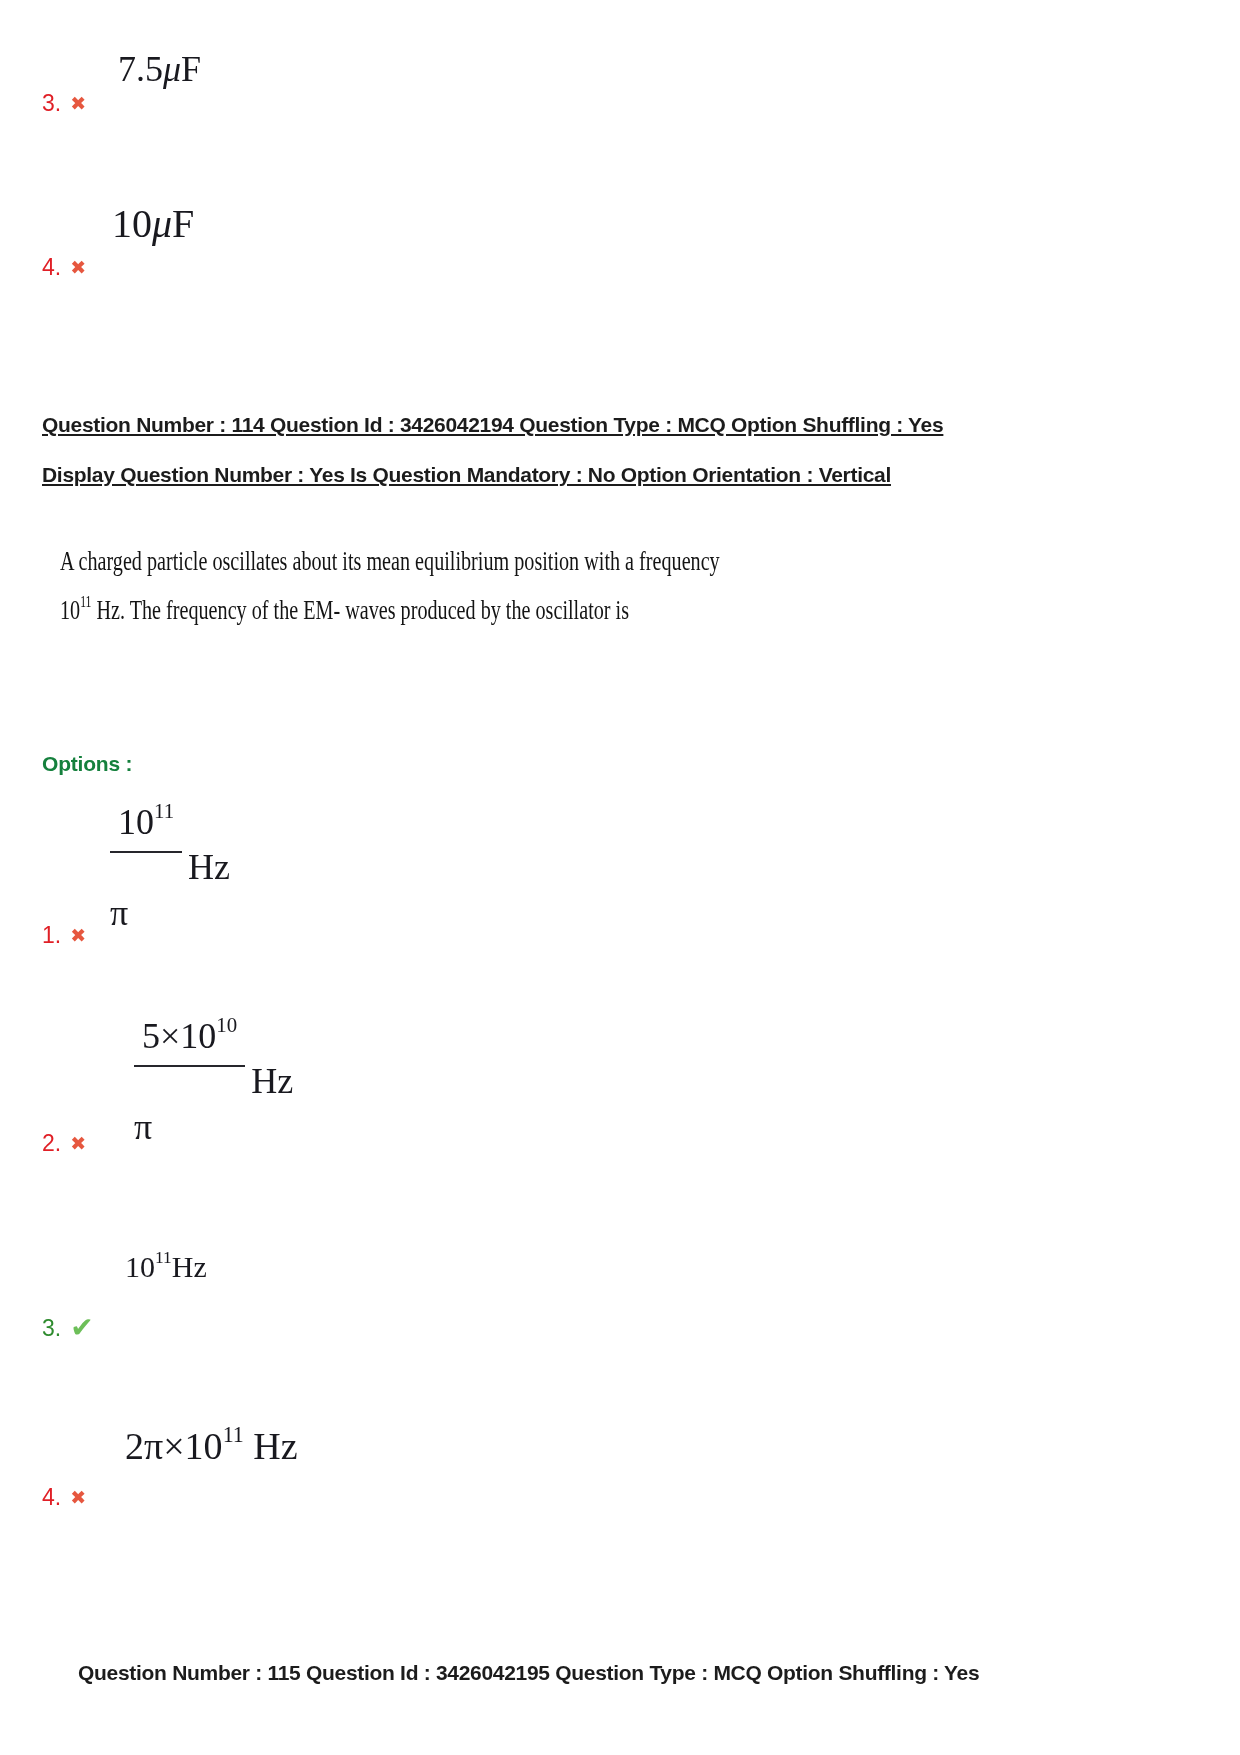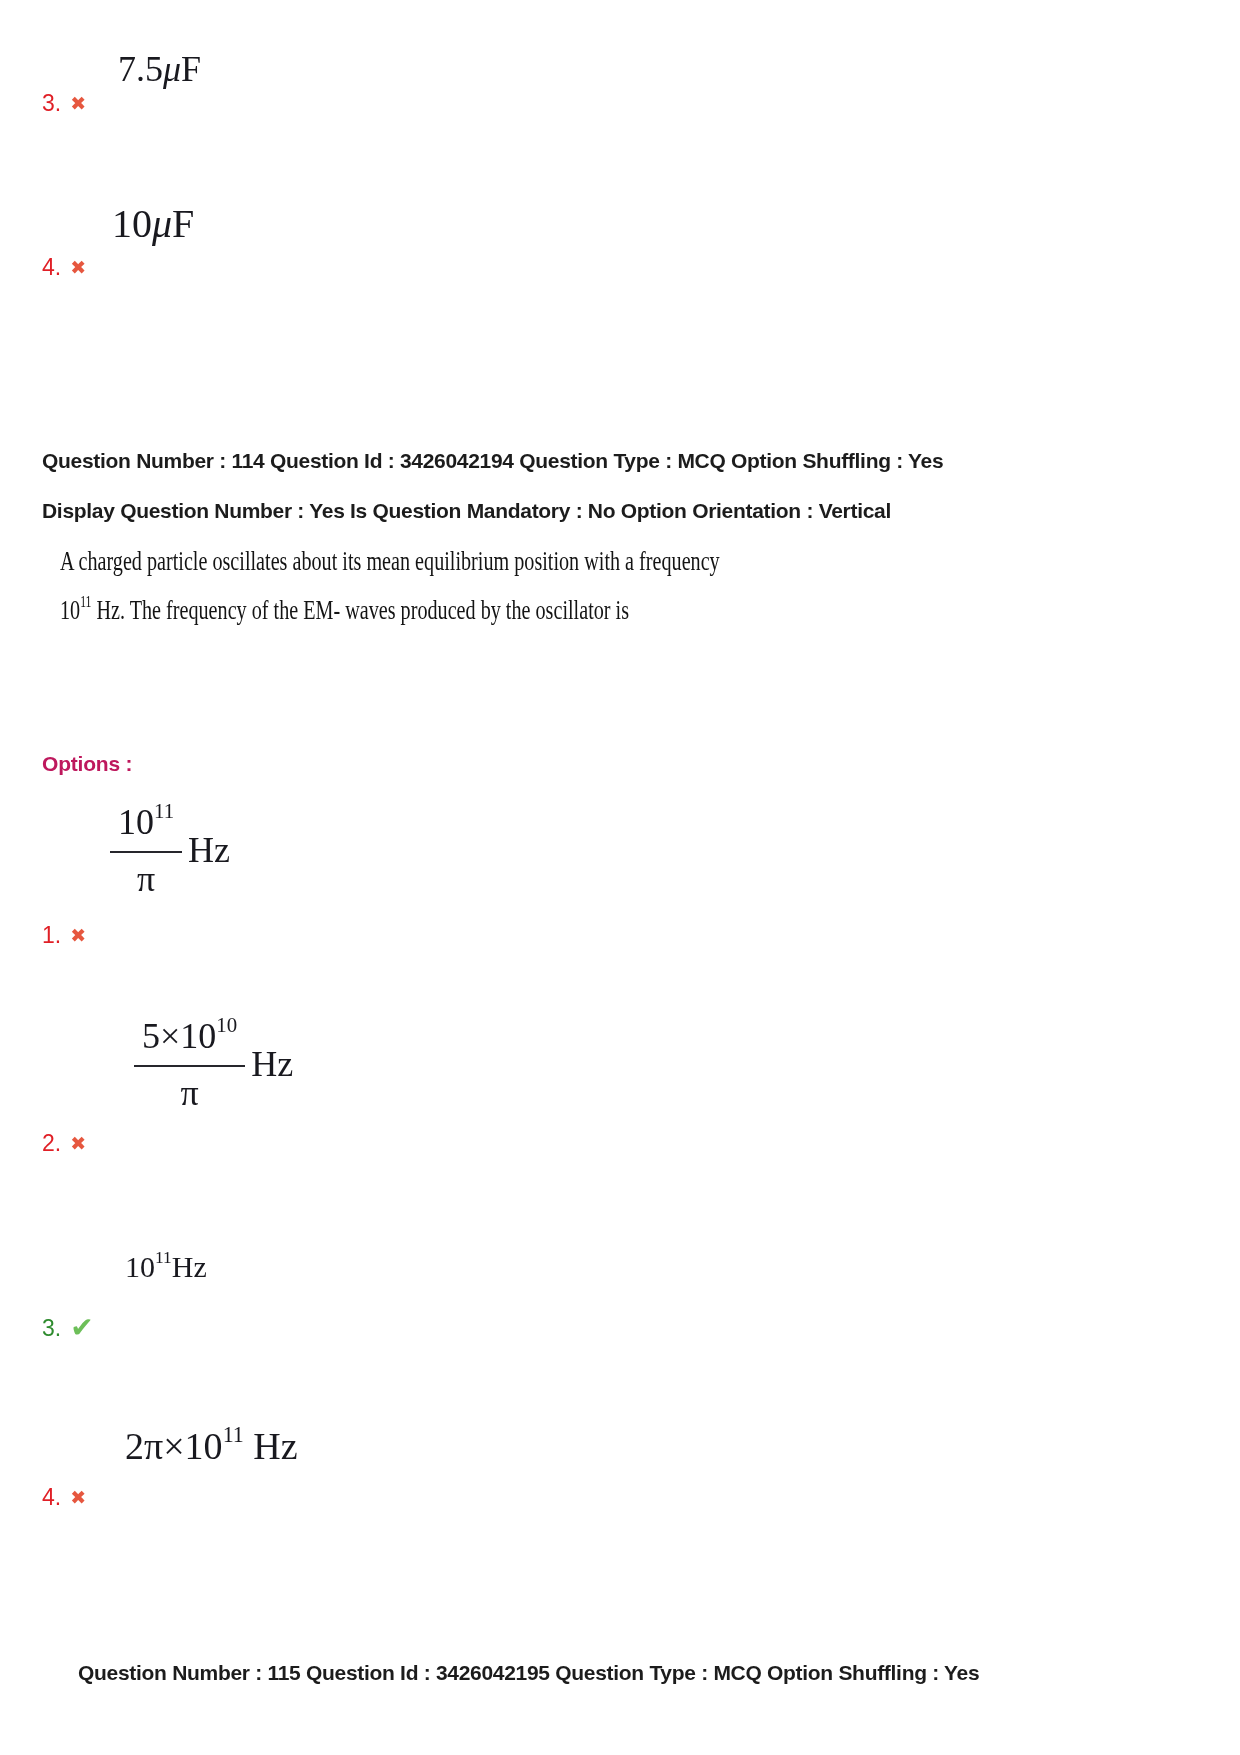--- a/index.html
+++ b/index.html
@@ -40,21 +40,21 @@
   
   .formula {
     font-family: "Liberation Serif", serif;
     color: #19191f;
     display: inline-flex;
     align-items: center;
     white-space: nowrap;
   }
   .formula .it { font-style: italic; }
   .formula sup { font-size: 58%; line-height: 0; position: relative; top: -3px; }
-  .frac { display: inline-flex; flex-direction: column; align-items: center; }
+  .frac { display: inline-flex; flex-direction: column; align-items: flex-start; gap: 34px; }
   .fnum { border-bottom: 2px solid #26262c; padding: 2px 8px 8px 8px; line-height: 1.15; }
   .fden { padding-top: 6px; line-height: 1.15; }
   .funit { margin-left: 6px; }
 
   
   .opt-label {
     display: inline-flex;
     align-items: center;
     gap: 9px;
     font-size: 23px;
@@ -62,21 +62,21 @@
   }
   .opt-label .n-wrong { color: #e01f26; }
   .opt-label .n-correct { color: #2e8b2e; }
   .icon-wrong { color: #e6573f; font-size: 19px; line-height: 1; }
   .icon-correct { color: #6dbf59; font-size: 28px; line-height: 1; }
 
   .options-heading {
     font-size: 21px;
     font-weight: 700;
     letter-spacing: -0.2px;
-    color: #be185d;
+    color: #15803d;
     white-space: nowrap;
   }
 </style>
 </head>
 <body>
 
 <div class="page">
 
   <div class="abs formula" style="left:118px; top:48px; font-size:36px;">
     <span>7.5</span>
@@ -91,21 +91,21 @@
   <div class="abs formula" style="left:112px; top:200px; font-size:40px;">
     <span>10</span>
       <span class="it">μ</span>
       <span>F</span>
   </div>
   <div class="abs opt-label" style="left:42px; top:256px;">
     <span class="n-wrong">4.</span>
     <span class="icon-wrong">✖</span>
   </div>
 
-  <div class="abs meta-block" style="left:42px; top:436px;">
+  <div class="abs meta-block" style="left:42px; top:400px;text-decoration:underline;">
     <div>Question Number : 114 Question Id : 3426042194 Question Type : MCQ Option Shuffling : Yes</div>
     <div>Display Question Number : Yes Is Question Mandatory : No Option Orientation : Vertical</div>
   </div>
 
   <div class="abs question-body" style="left:60px; top:536px;">
     <div>A charged particle oscillates about its mean equilibrium position with a frequency</div>
     <div><span>10</span><sup>11</sup><span> Hz. The frequency of the EM- waves produced by the oscillator is</span></div>
   </div>
 
   <div class="abs options-heading" style="left:42px; top:752px;">Options :</div>

